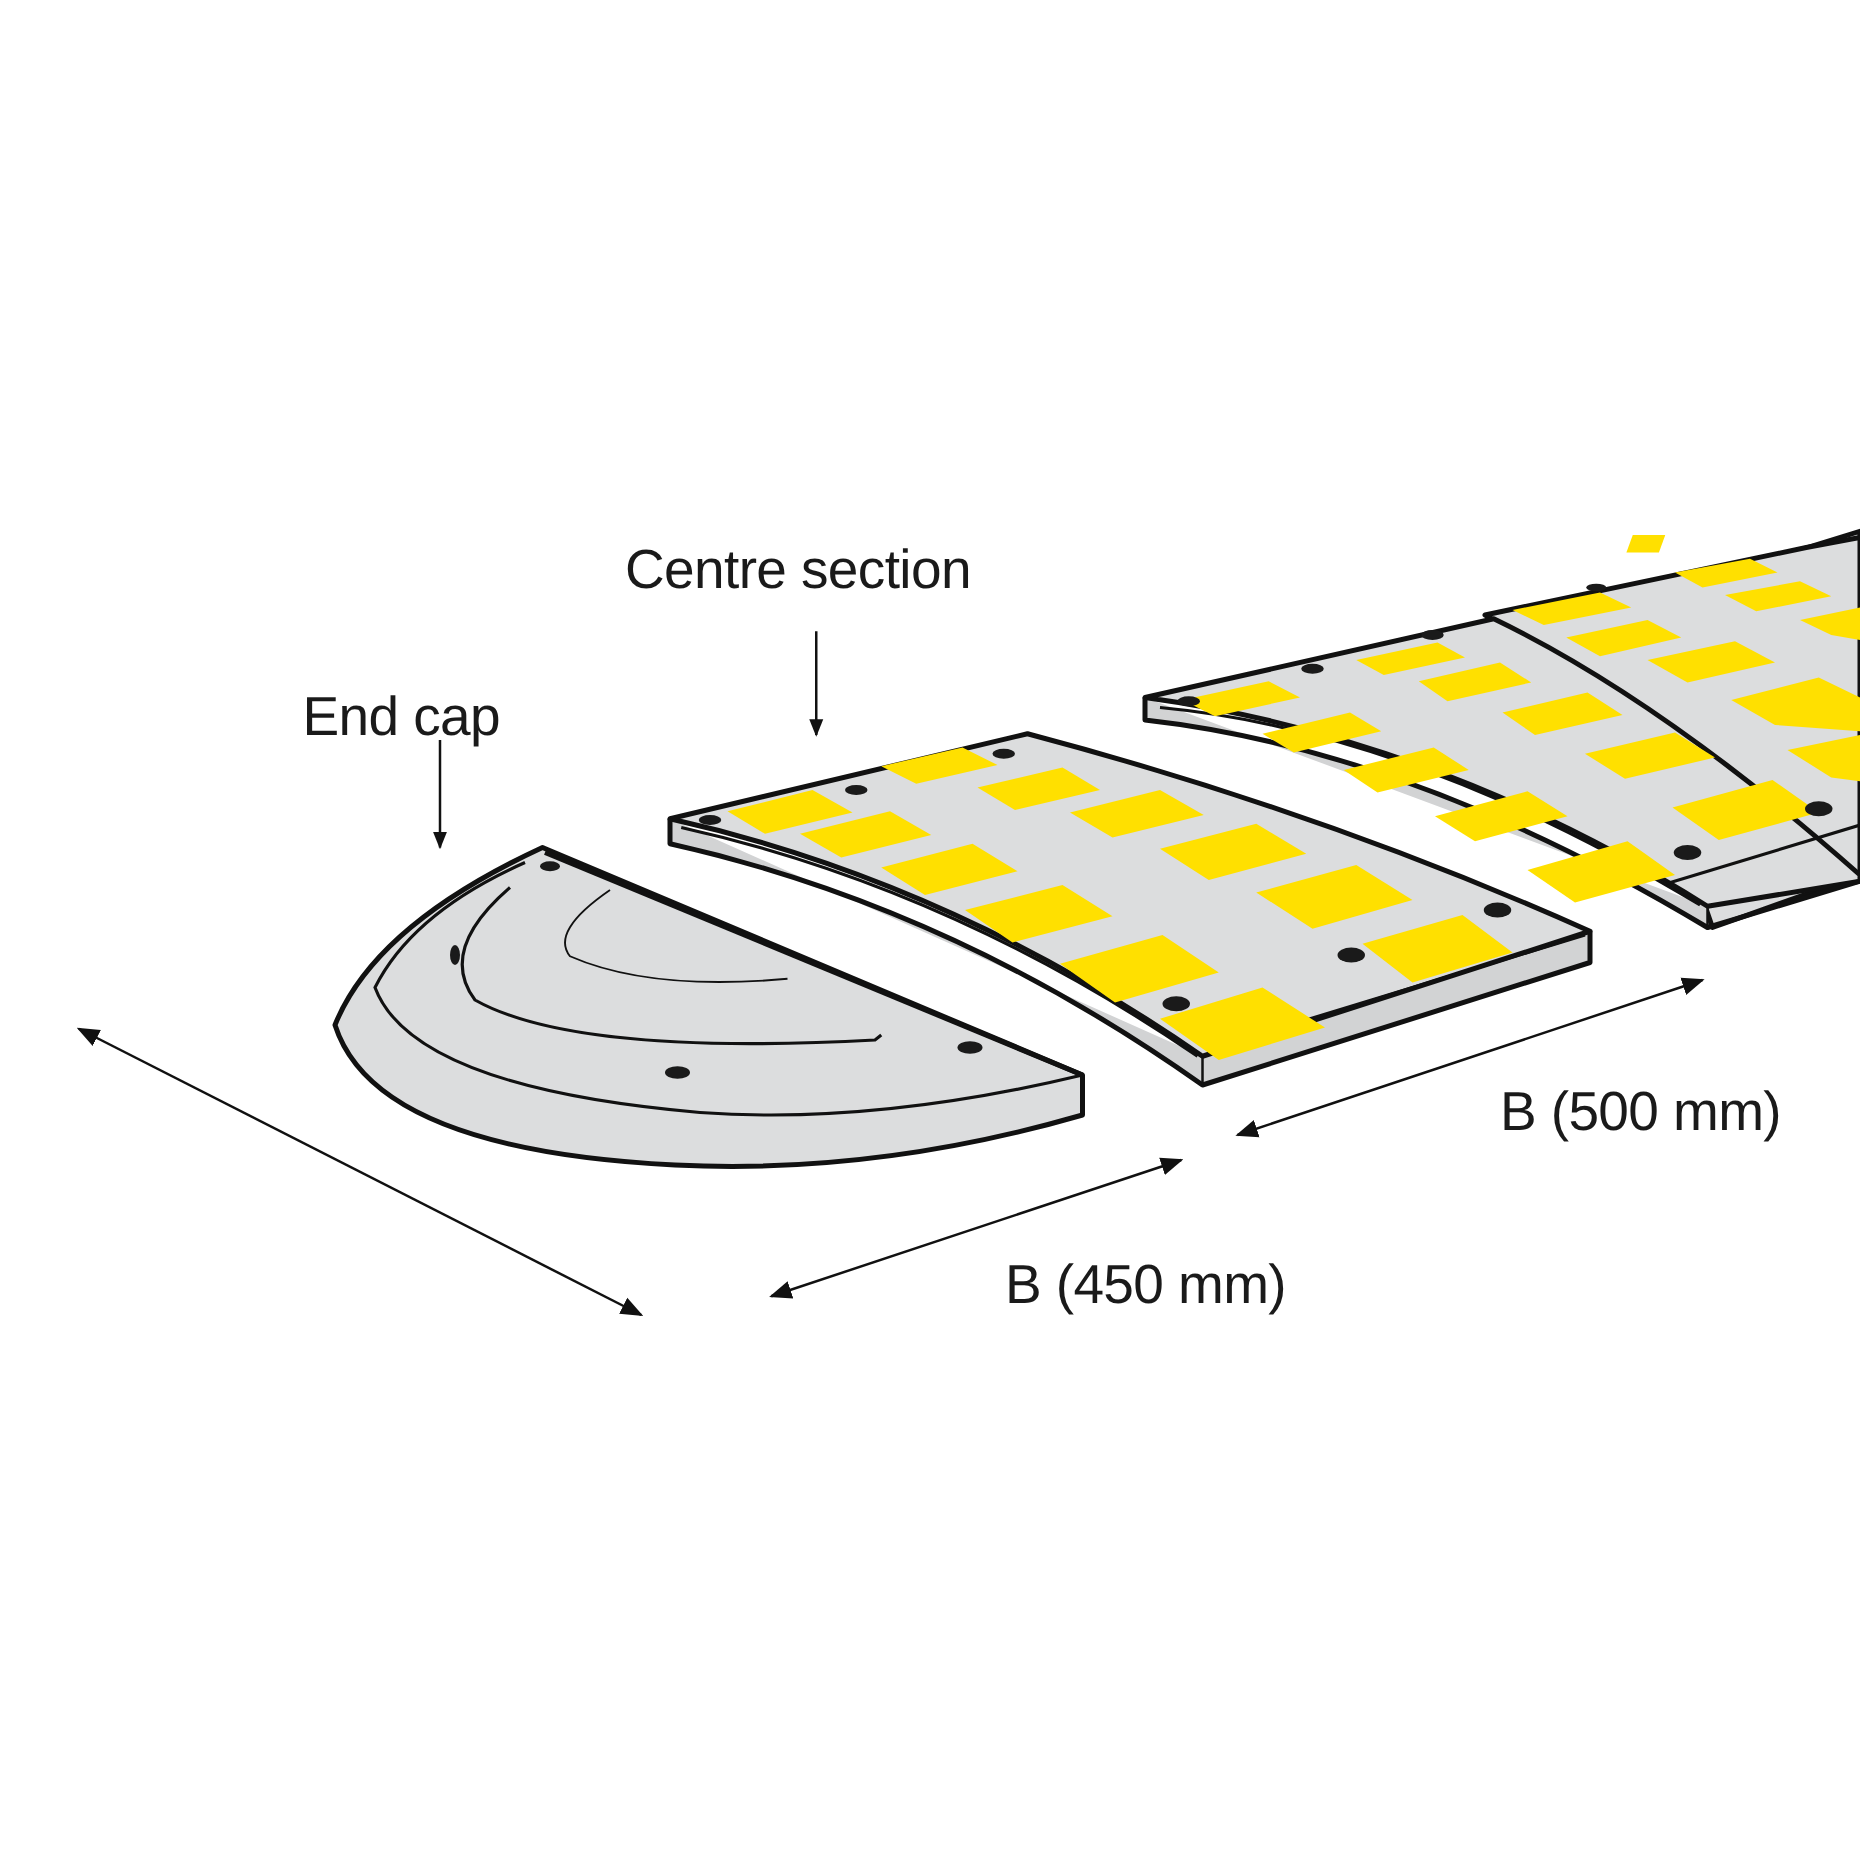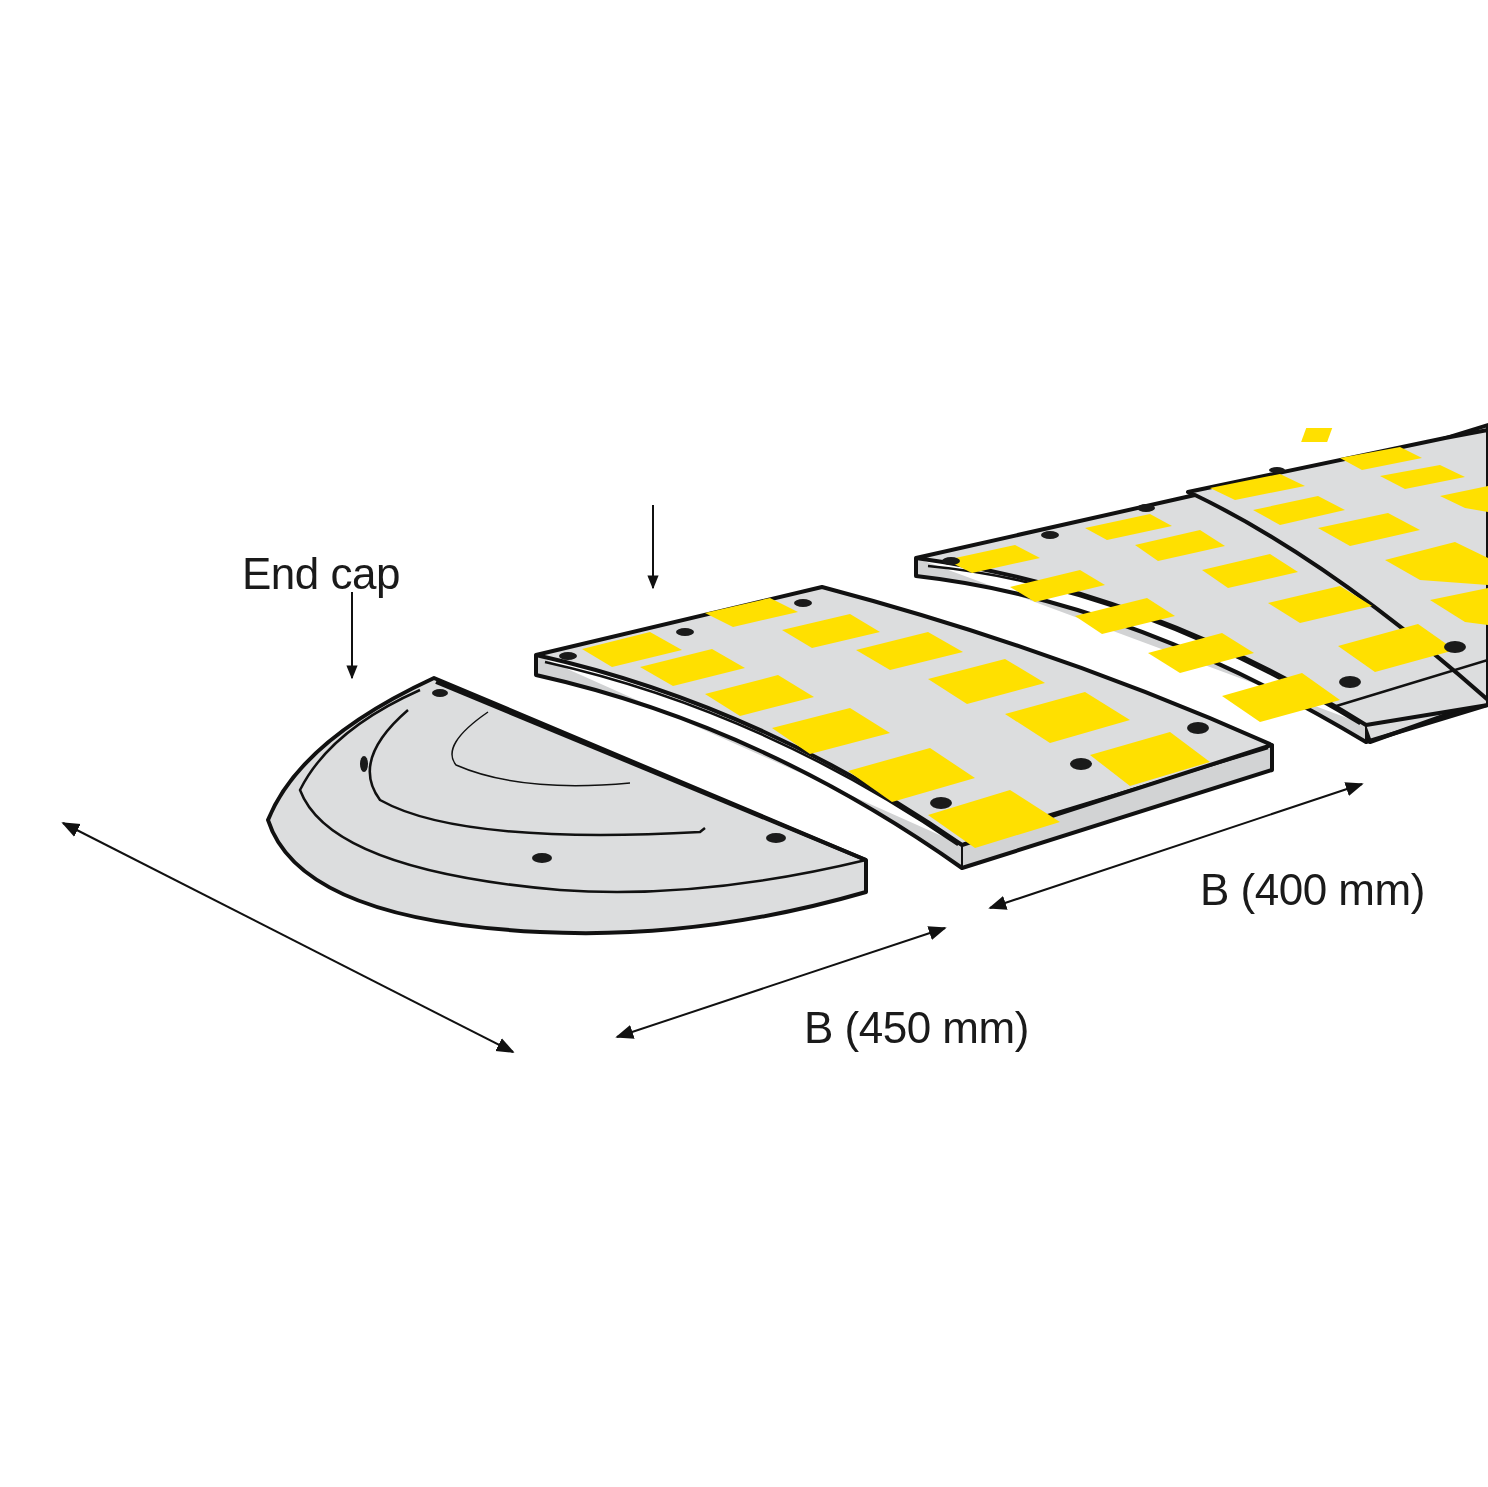--- a/index.html
+++ b/index.html
@@ -133,16 +133,17 @@
     </g>
 
     <line x1="352" y1="592" x2="352" y2="678" stroke="#111" stroke-width="2" marker-end="url(#ahd)"></line>
     <line x1="653" y1="505" x2="653" y2="588" stroke="#111" stroke-width="2" marker-end="url(#ahd)"></line>
 
     <line x1="63" y1="823" x2="513" y2="1052" stroke="#111" stroke-width="2" marker-start="url(#ah)" marker-end="url(#ah)"></line>
     <line x1="617" y1="1037" x2="945" y2="928" stroke="#111" stroke-width="2" marker-start="url(#ah)" marker-end="url(#ah)"></line>
     <line x1="990" y1="908" x2="1362" y2="784" stroke="#111" stroke-width="2" marker-start="url(#ah)" marker-end="url(#ah)"></line>
   </svg>
 
+  <div class="label" style="left:500px; top:434px;">Centre section</div>
   <div class="label" style="left:242px; top:552px;">End cap</div>
-  <div class="label" style="left:1200px; top:868px;">B (400 mm)</div>
+  <div class="label" style="left:1200px; top:868px;">B (500 mm)</div>
   <div class="label" style="left:784px; top:1006px;margin-left:20px;">B (450 mm)</div>
 </div>
 
 </body></html>

